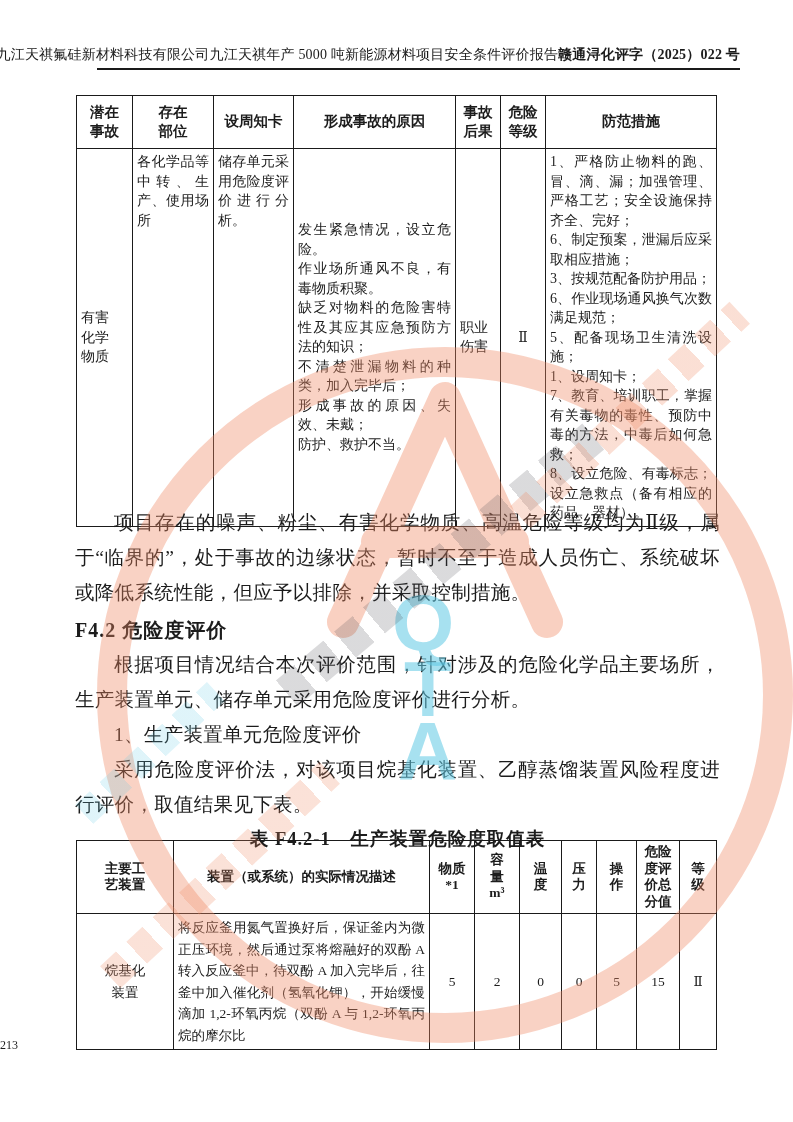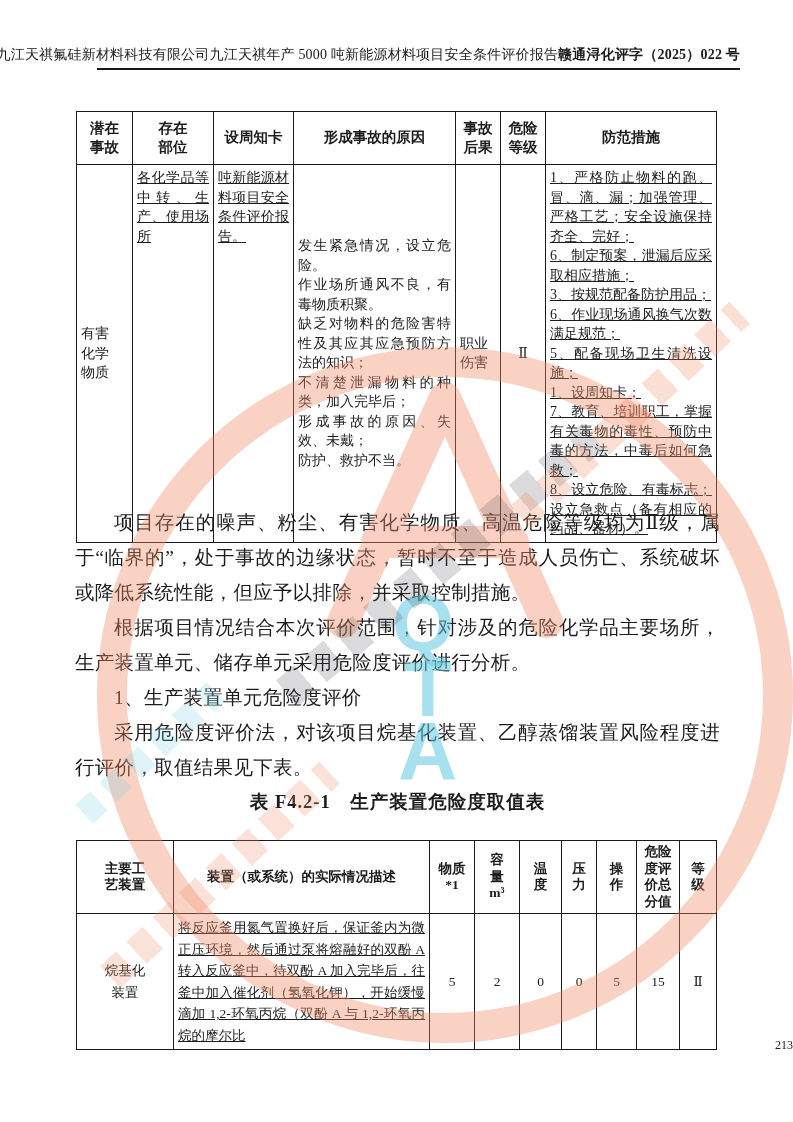--- a/index.html
+++ b/index.html
@@ -13,46 +13,46 @@
     display:flex;justify-content:flex-end;align-items:flex-end;
     font-size:14px;letter-spacing:.2px;
     border-bottom:2px solid #1a1a1a;padding-bottom:4px;white-space:nowrap;margin-left:22px;
   }
   .h-doc{font-weight:bold;}
   
   table{border-collapse:collapse;table-layout:fixed;position:absolute;background:transparent;}
   th,td{border:1.6px solid #1a1a1a;padding:3px 4px;box-sizing:border-box;overflow:hidden;}
   th{font-weight:bold;text-align:center;vertical-align:middle;}
   .pre{white-space:pre-line;}
-  .t1{left:76px;top:95px;width:640px;font-size:14px;line-height:19.5px;margin-top:16px;}
+  .t1{left:76px;top:95px;width:640px;font-size:14px;line-height:19.5px;}
   .t1 th{font-size:14.5px;height:53px;}
   .t1 td{vertical-align:top;}
   .t1 tr.body-row{height:357px;}
   .c-mid{vertical-align:middle !important;}
-  .c-top{vertical-align:top !important;text-decoration:underline;}
+  .c-top{vertical-align:top !important;}
   .t-center{text-align:center;}
   .just{text-align:justify;}
   .t2{left:76px;top:840px;width:640px;font-size:13.5px;line-height:21.5px;}
   .t2 th{font-size:13.5px;line-height:16.5px;height:72px;}
   .t2 tr.body-row{height:110px;}
   .t2 td{vertical-align:middle;}
   
   .flow{position:absolute;left:75px;top:505px;width:645px;}
   .para{
     margin:0;font-size:19.5px;line-height:35px;text-align:justify;
     text-indent:2em;letter-spacing:.3px;
   }
   .sec{
     margin:7px 0 3px 0;font-size:20px;font-weight:bold;letter-spacing:1px;
   }
   .caption{
     margin-top:4px;text-align:center;font-size:18.5px;font-weight:bold;letter-spacing:1px;
   }
   
-  .footer{position:absolute;left:0;top:1038px;width:793px;text-align:right;font-size:12px;}
+  .footer{position:absolute;left:0;top:1038px;width:793px;text-align:left;font-size:12px;}
   
   .wm{position:absolute;pointer-events:none;}
   .wm-ring{
     left:97px;top:347px;width:696px;height:696px;box-sizing:border-box;
     border:30px solid rgba(239,138,99,.38);border-radius:50%;
   }
   .wm-a-svg{left:315px;top:380px;}
   .wm-letter{
     font-family:"Liberation Sans","DejaVu Sans",sans-serif;font-weight:bold;
     color:rgba(95,201,228,.55);line-height:1;
@@ -112,21 +112,21 @@
 等级</th>
         <th class="pre">防范措施</th>
       </tr>
     </thead>
     <tbody>
       <tr class="body-row">
         <td class="pre c-mid">有害
 化学
 物质</td>
         <td class="c-top just">各化学品等中转、生产、使用场所</td>
-        <td class="c-top just">吨新能源材料项目安全条件评价报告。</td>
+        <td class="c-top just">储存单元采用危险度评价进行分析。</td>
         <td class="c-mid just">
           <div>发生紧急情况，设立危险。</div>
           <div>作业场所通风不良，有毒物质积聚。</div>
           <div>缺乏对物料的危险害特性及其应其应急预防方法的知识；</div>
           <div>不清楚泄漏物料的种类，加入完毕后；</div>
           <div>形成事故的原因、失效、未戴；</div>
           <div>防护、救护不当。</div>
         </td>
         <td class="pre c-mid">职业
 伤害</td>
@@ -140,20 +140,21 @@
           <div>1、设周知卡；</div>
           <div>7、教育、培训职工，掌握有关毒物的毒性、预防中毒的方法，中毒后如何急救；</div>
           <div>8、设立危险、有毒标志；设立急救点（备有相应的药品、器材）。</div>
         </td>
       </tr>
     </tbody>
   </table>
 
   <div class="flow">
     <p class="para">项目存在的噪声、粉尘、有害化学物质、高温危险等级均为Ⅱ级，属于“临界的”，处于事故的边缘状态，暂时不至于造成人员伤亡、系统破坏或降低系统性能，但应予以排除，并采取控制措施。</p>
+    <h3 class="sec">F4.2 危险度评价</h3>
     <p class="para">根据项目情况结合本次评价范围，针对涉及的危险化学品主要场所，生产装置单元、储存单元采用危险度评价进行分析。</p>
     <p class="para">1、生产装置单元危险度评价</p>
     <p class="para">采用危险度评价法，对该项目烷基化装置、乙醇蒸馏装置风险程度进行评价，取值结果见下表。</p>
     <div class="caption">表 F4.2-1　生产装置危险度取值表</div>
   </div>
 
   <table class="t2">
     <colgroup>
       <col style="width:97px">
         <col style="width:256px">

